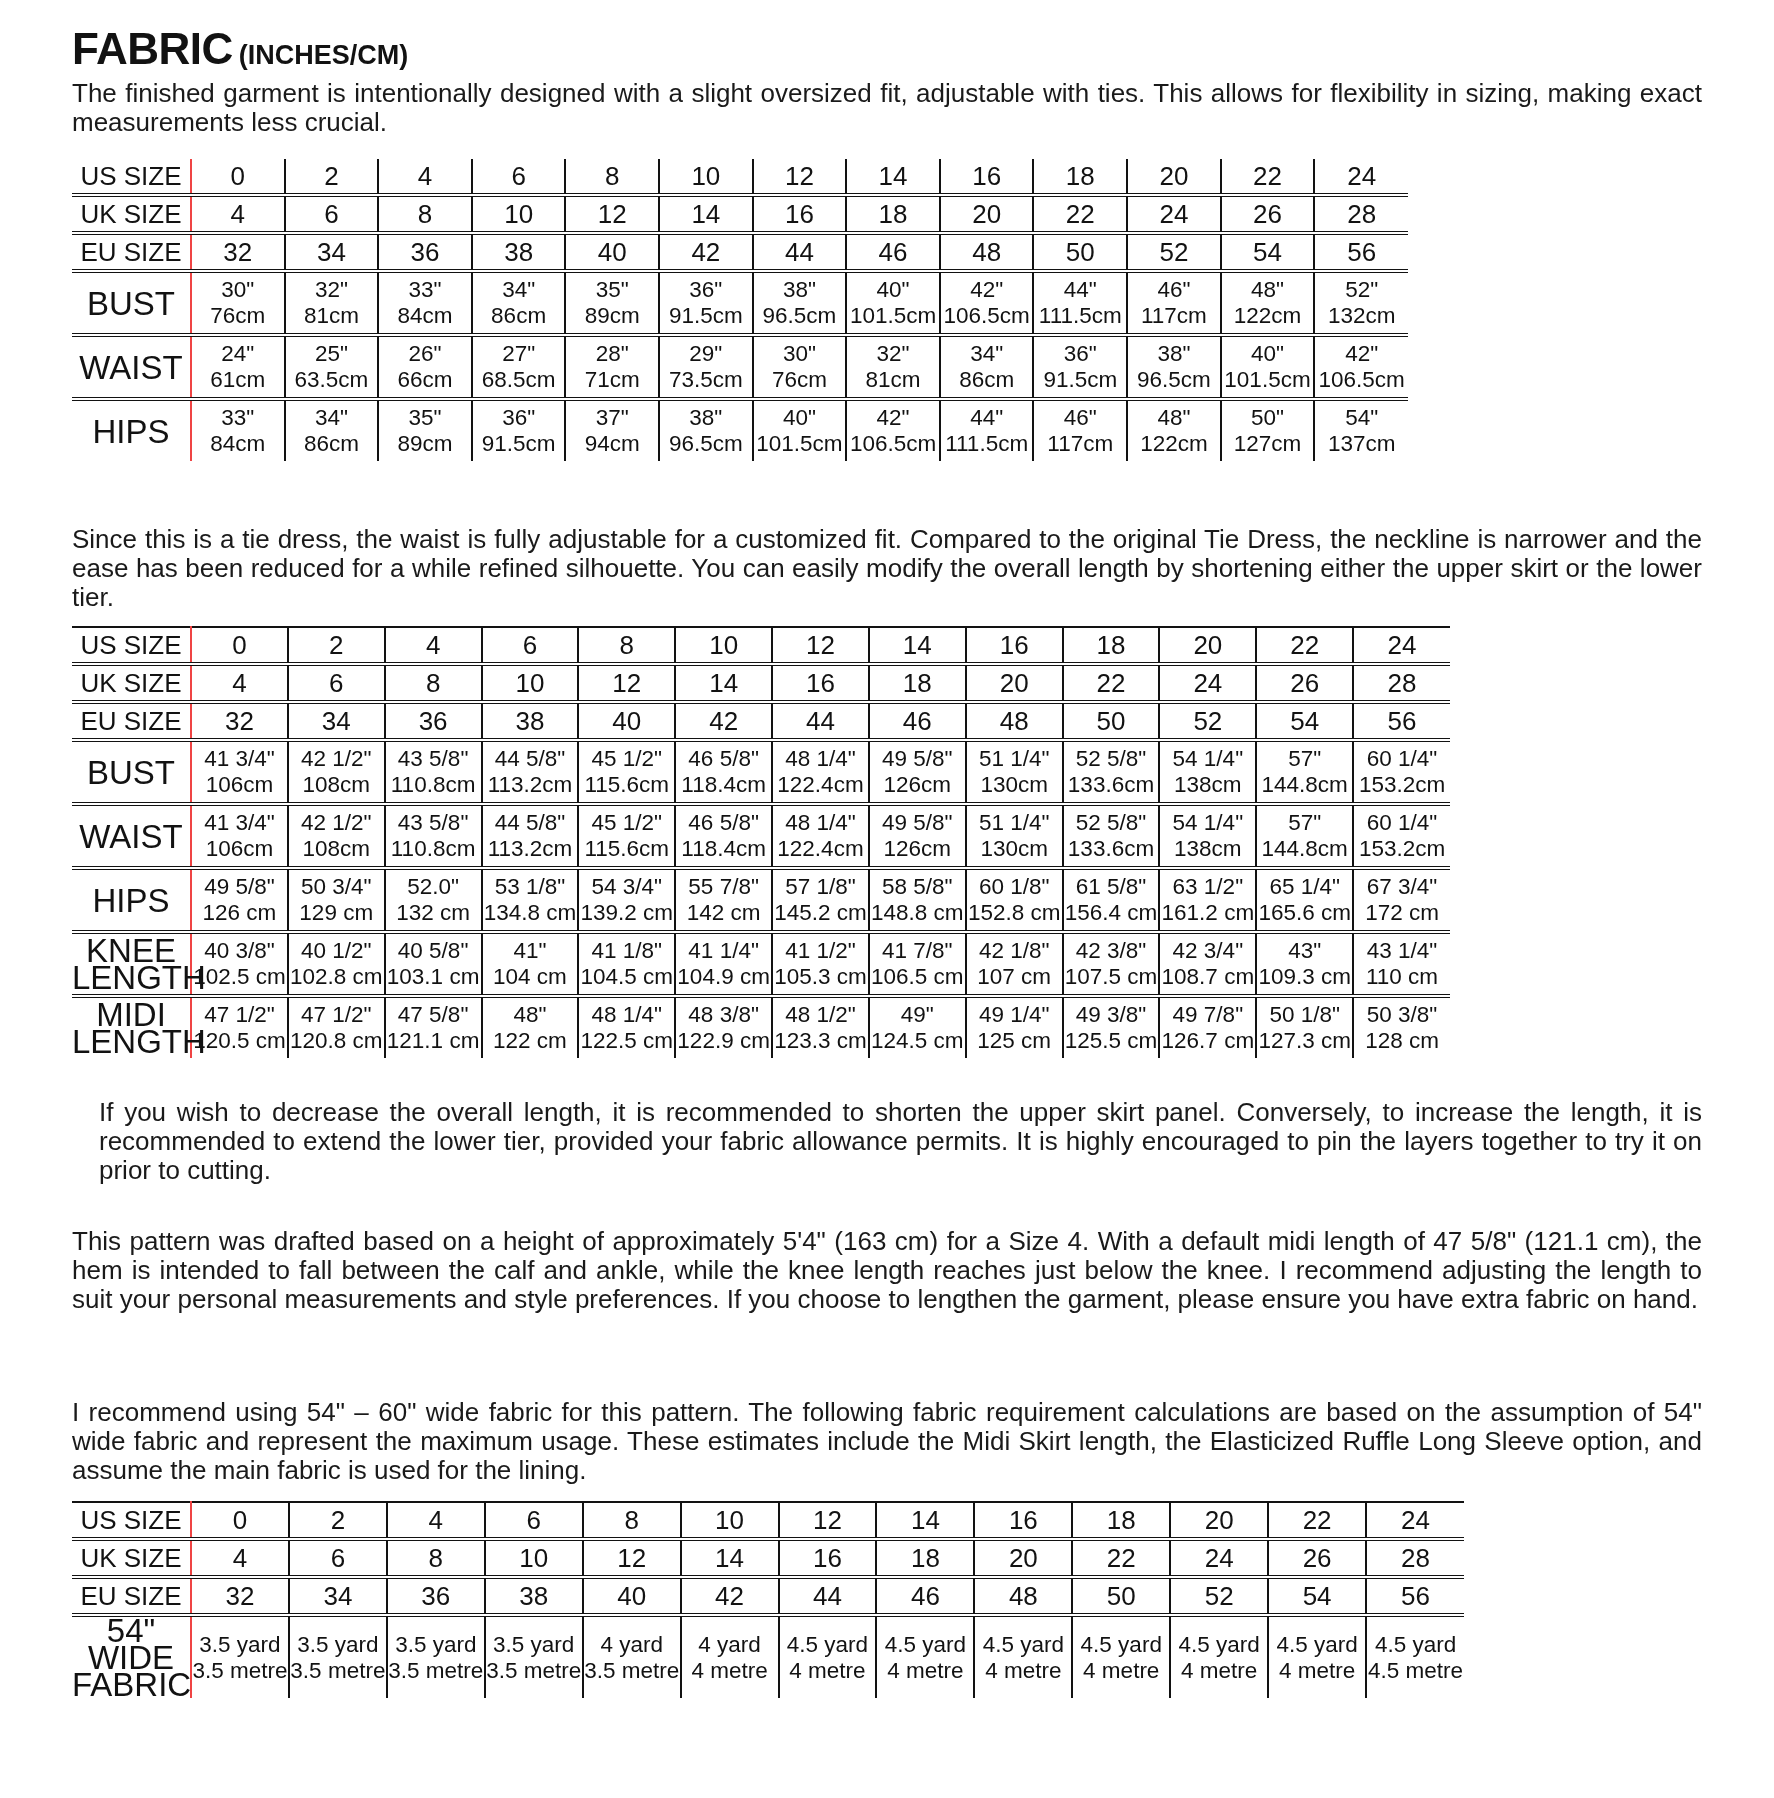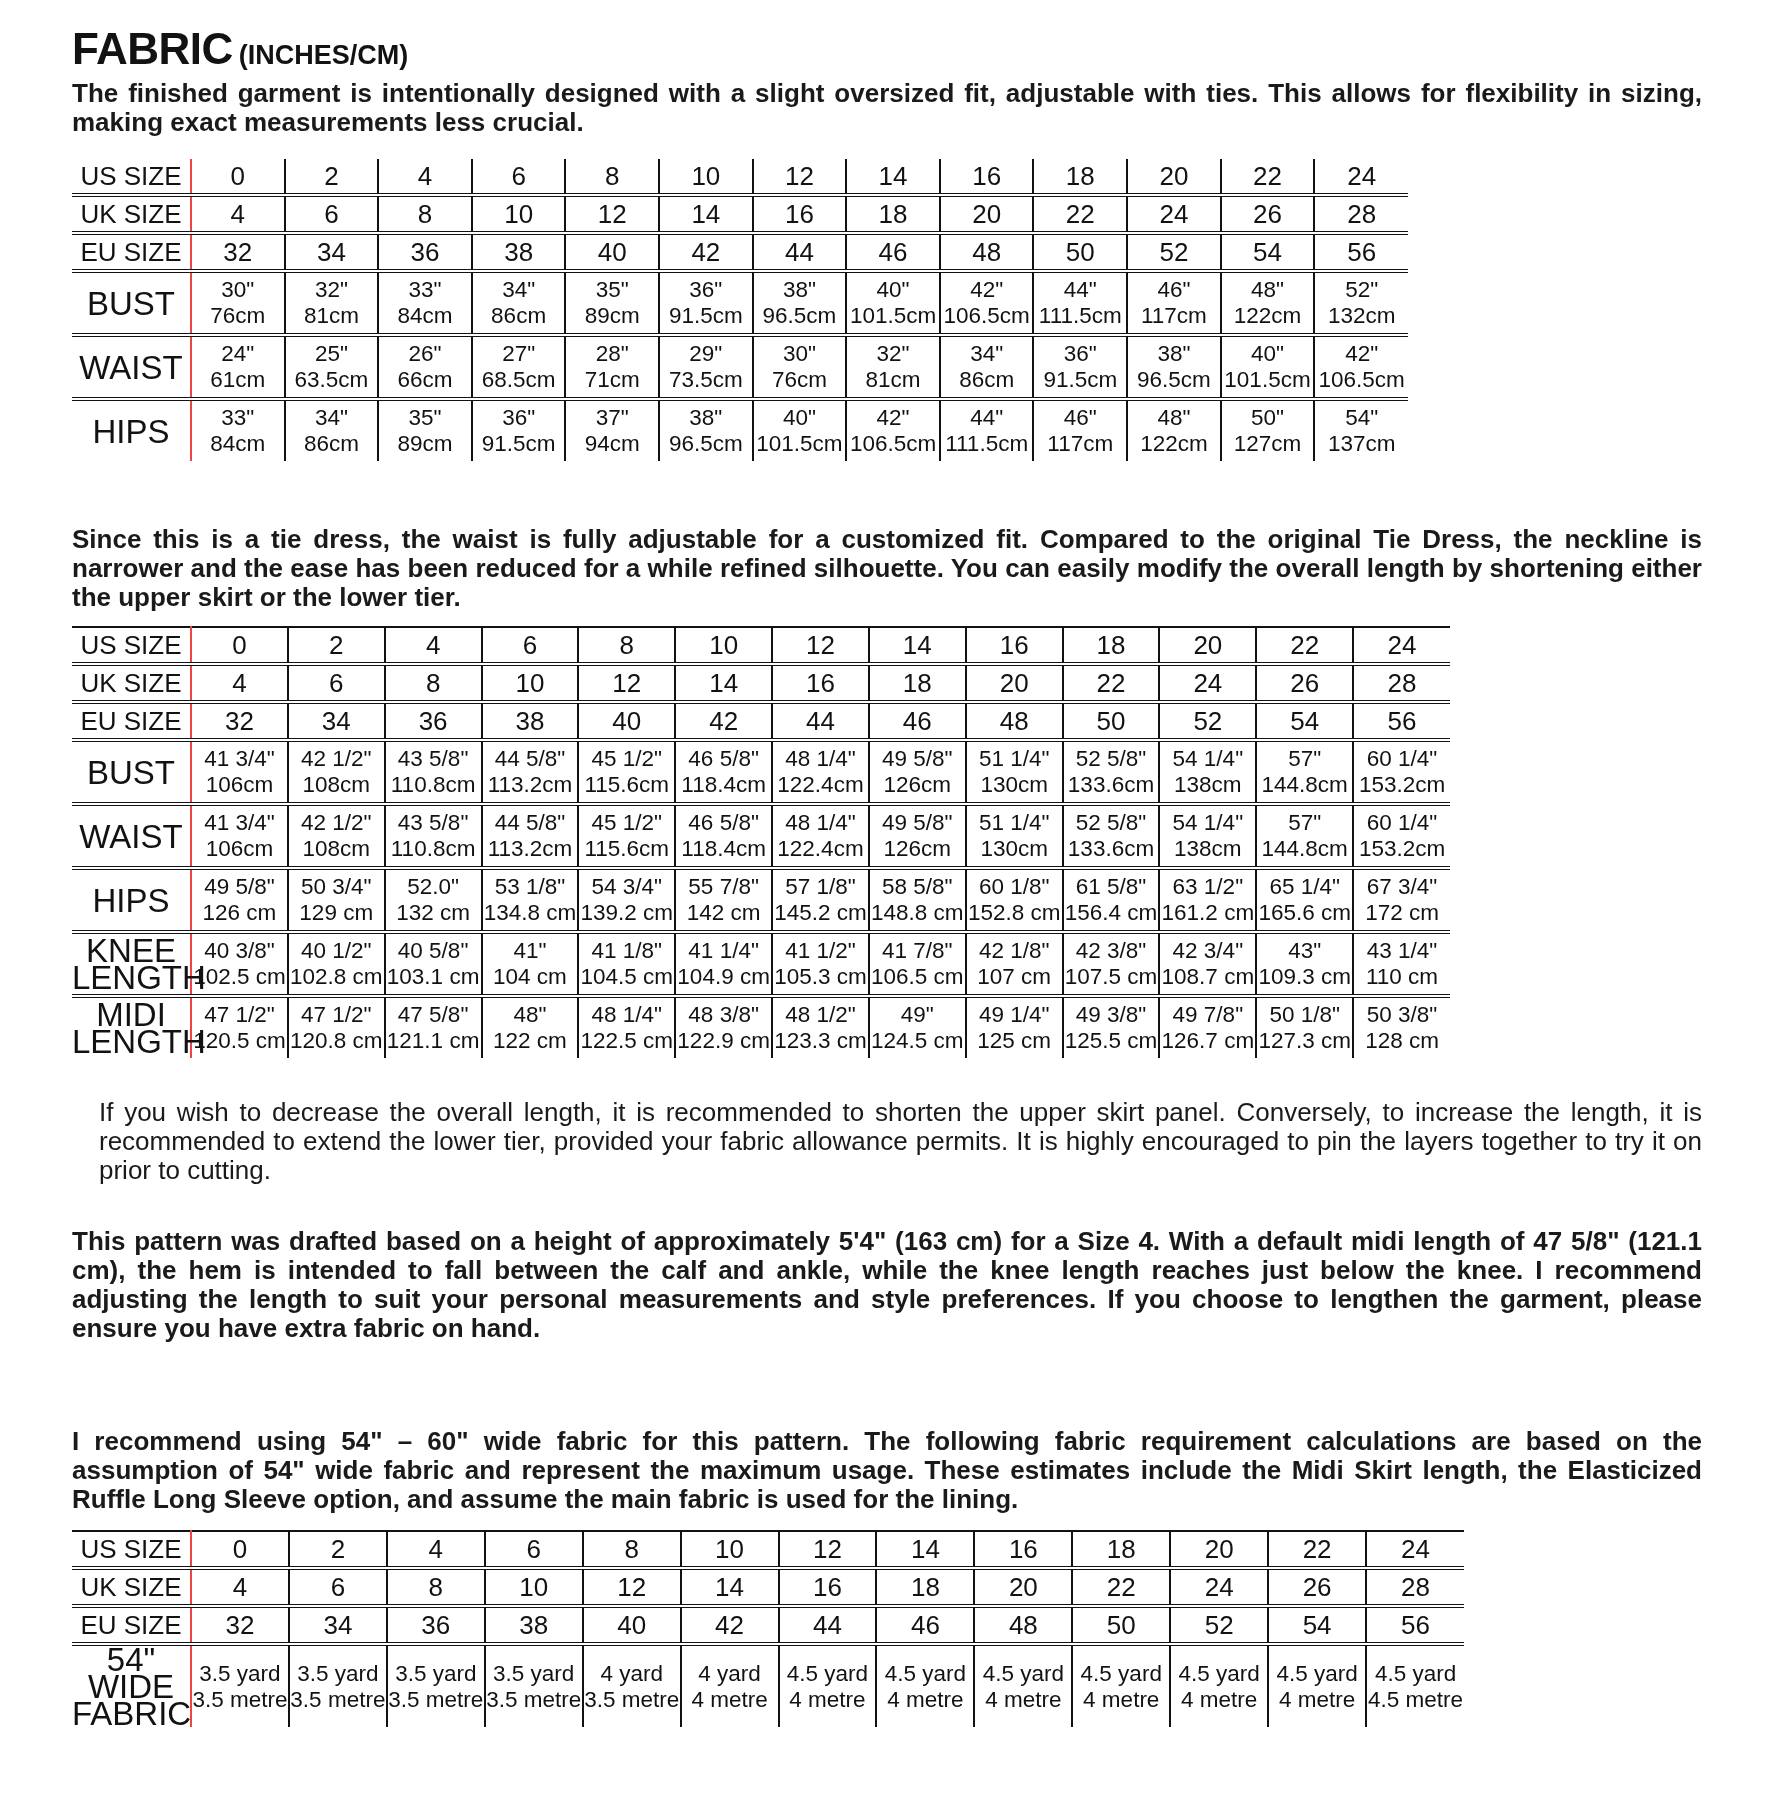--- a/index.html
+++ b/index.html
@@ -8,23 +8,23 @@
     background:#ffffff;color:#121212;
     font-family:"Liberation Sans",sans-serif;
     overflow:hidden;
   }
   .page{box-sizing:border-box;width:1774px;padding:26px 72px 0 72px;}
 
   h1{margin:0;font-size:44px;font-weight:700;letter-spacing:-0.5px;line-height:1.05;color:#121212;}
   h1 .suffix{font-size:27px;letter-spacing:0;margin-left:6px;text-align:right;}
 
   p{margin:0;font-size:26px;line-height:29px;text-align:justify;color:#1a1a1a;}
-  p.intro{margin-top:7px;font-weight:bold;}
+  p.intro{margin-top:7px;}
   p.note{margin-top:40px;margin-left:27px;}
-  p.bold-note{margin-top:42px;font-weight:700;}
+  p.bold-note{margin-top:42px;font-weight:400;}
 
   section.sec2{margin-top:64px;}
   section.sec3{margin-top:84px;}
 
   table{border-collapse:collapse;table-layout:fixed;margin-top:20px;}
   table.t1{width:1336px;margin-top:22px;}
   table.t2{width:1378px;margin-top:14px;border-top:2px solid #121212;}
   table.t3{width:1392px;margin-top:16px;border-top:2px solid #121212;}
 
   tr{border-bottom:4px double #121212;}

